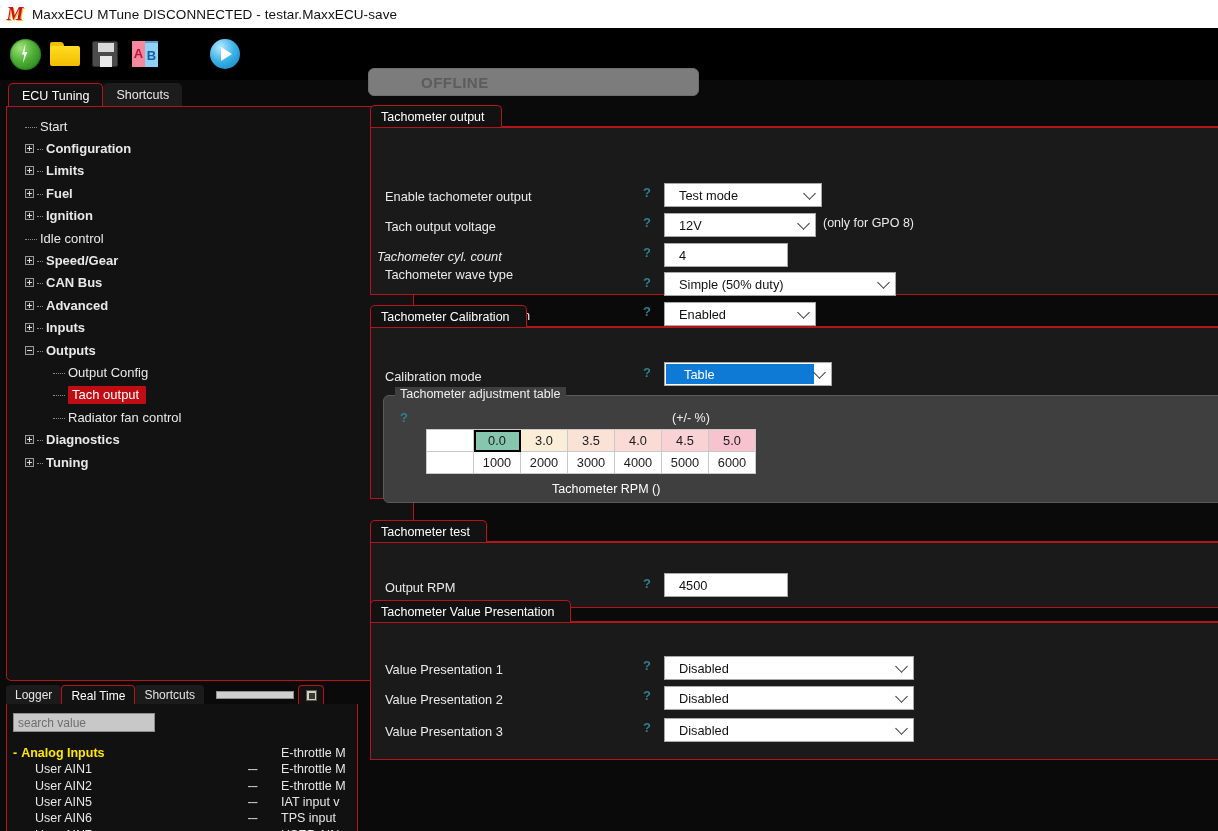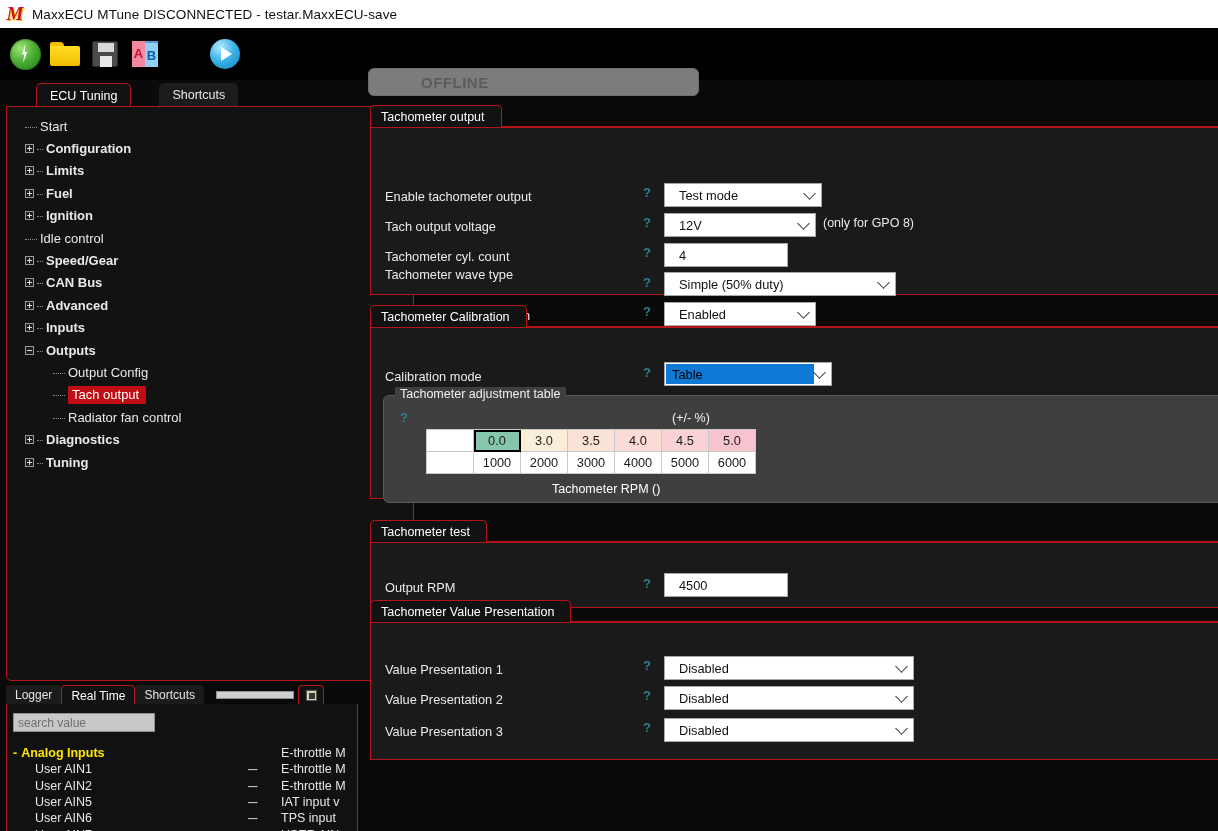--- a/index.html
+++ b/index.html
@@ -111,21 +111,21 @@
   }
 
   
   #left-tabs {
     position: absolute; left: 8px; top: 55px; width: 350px; height: 24px;
     display: flex; align-items: flex-end;
   }
   .ltab {
     height: 24px; padding: 0 13px; font-size: 12.5px; color: #e8e8e8;
     display: flex; align-items: center;
-    border-radius: 5px 5px 0 0; background: #1c1c1c; margin-left: 28px;
+    border-radius: 5px 5px 0 0; background: #1c1c1c;
   }
   .ltab.active {
     background: #121212; color: #fff;
     border: 1px solid #b3151b; border-bottom: none;
   }
 
   
   #tree-panel {
     position: absolute; left: 6px; top: 78px; width: 408px; height: 575px;
     background: #121212;
@@ -259,22 +259,22 @@
     padding-left: 14px;
   }
   .ctl .chev {
     position: absolute; right: 7px; top: 50%; width: 9px; height: 9px;
     margin-top: -6px;
     border-right: 1.6px solid #3a3a3a; border-bottom: 1.6px solid #3a3a3a;
     transform: rotate(45deg);
   }
   .ctl.sel-blue { padding-left: 0; }
   .ctl.sel-blue .selbox {
-    background: #0f7ad6; color: #000000; height: 20px; margin: 0 0 0 1px;
-    width: 148px; display: flex; align-items: center; padding-left: 6px;
+    background: #0f7ad6; color: #ffffff; height: 20px; margin: 0 0 0 1px;
+    width: 148px; display: flex; align-items: center; padding-left: 18px;
   }
   .note { position: absolute; font-size: 12.5px; color: #eaeaea; white-space: nowrap; }
 
   
   .groupbox {
     position: absolute; border: 1px solid #5a5a5a; border-radius: 6px;
     background: #3f3f3f;
   }
   .groupbox-title {
     position: absolute; top: -9px; left: 11px; padding: 0 5px;
@@ -485,21 +485,21 @@
       <div class="field-row" style="left:14px; top:86px;">
         <span class="field-label">Tach output voltage</span>
       </div>
       <span class="qmark" style="left:272px; top:87px;">?</span>
       <div class="ctl" style="left:293px; top:85px; width:152px;">
         <span>12V</span>
         <span class="chev"></span>
       </div>
       <span class="note" style="left:452px; top:88px;">(only for GPO 8)</span>
 
-      <div class="field-row" style="left:14px; top:116px;">
+      <div class="field-row" style="left:6px; top:116px;font-style:italic;">
         <span class="field-label">Tachometer cyl. count</span>
       </div>
       <span class="qmark" style="left:272px; top:117px;">?</span>
       <div class="ctl" style="left:293px; top:115px; width:124px;">
         <span>4</span>
       </div>
 
       <div class="field-row" style="left:14px; top:134px;">
         <span class="field-label">Tachometer wave type</span>
       </div>

